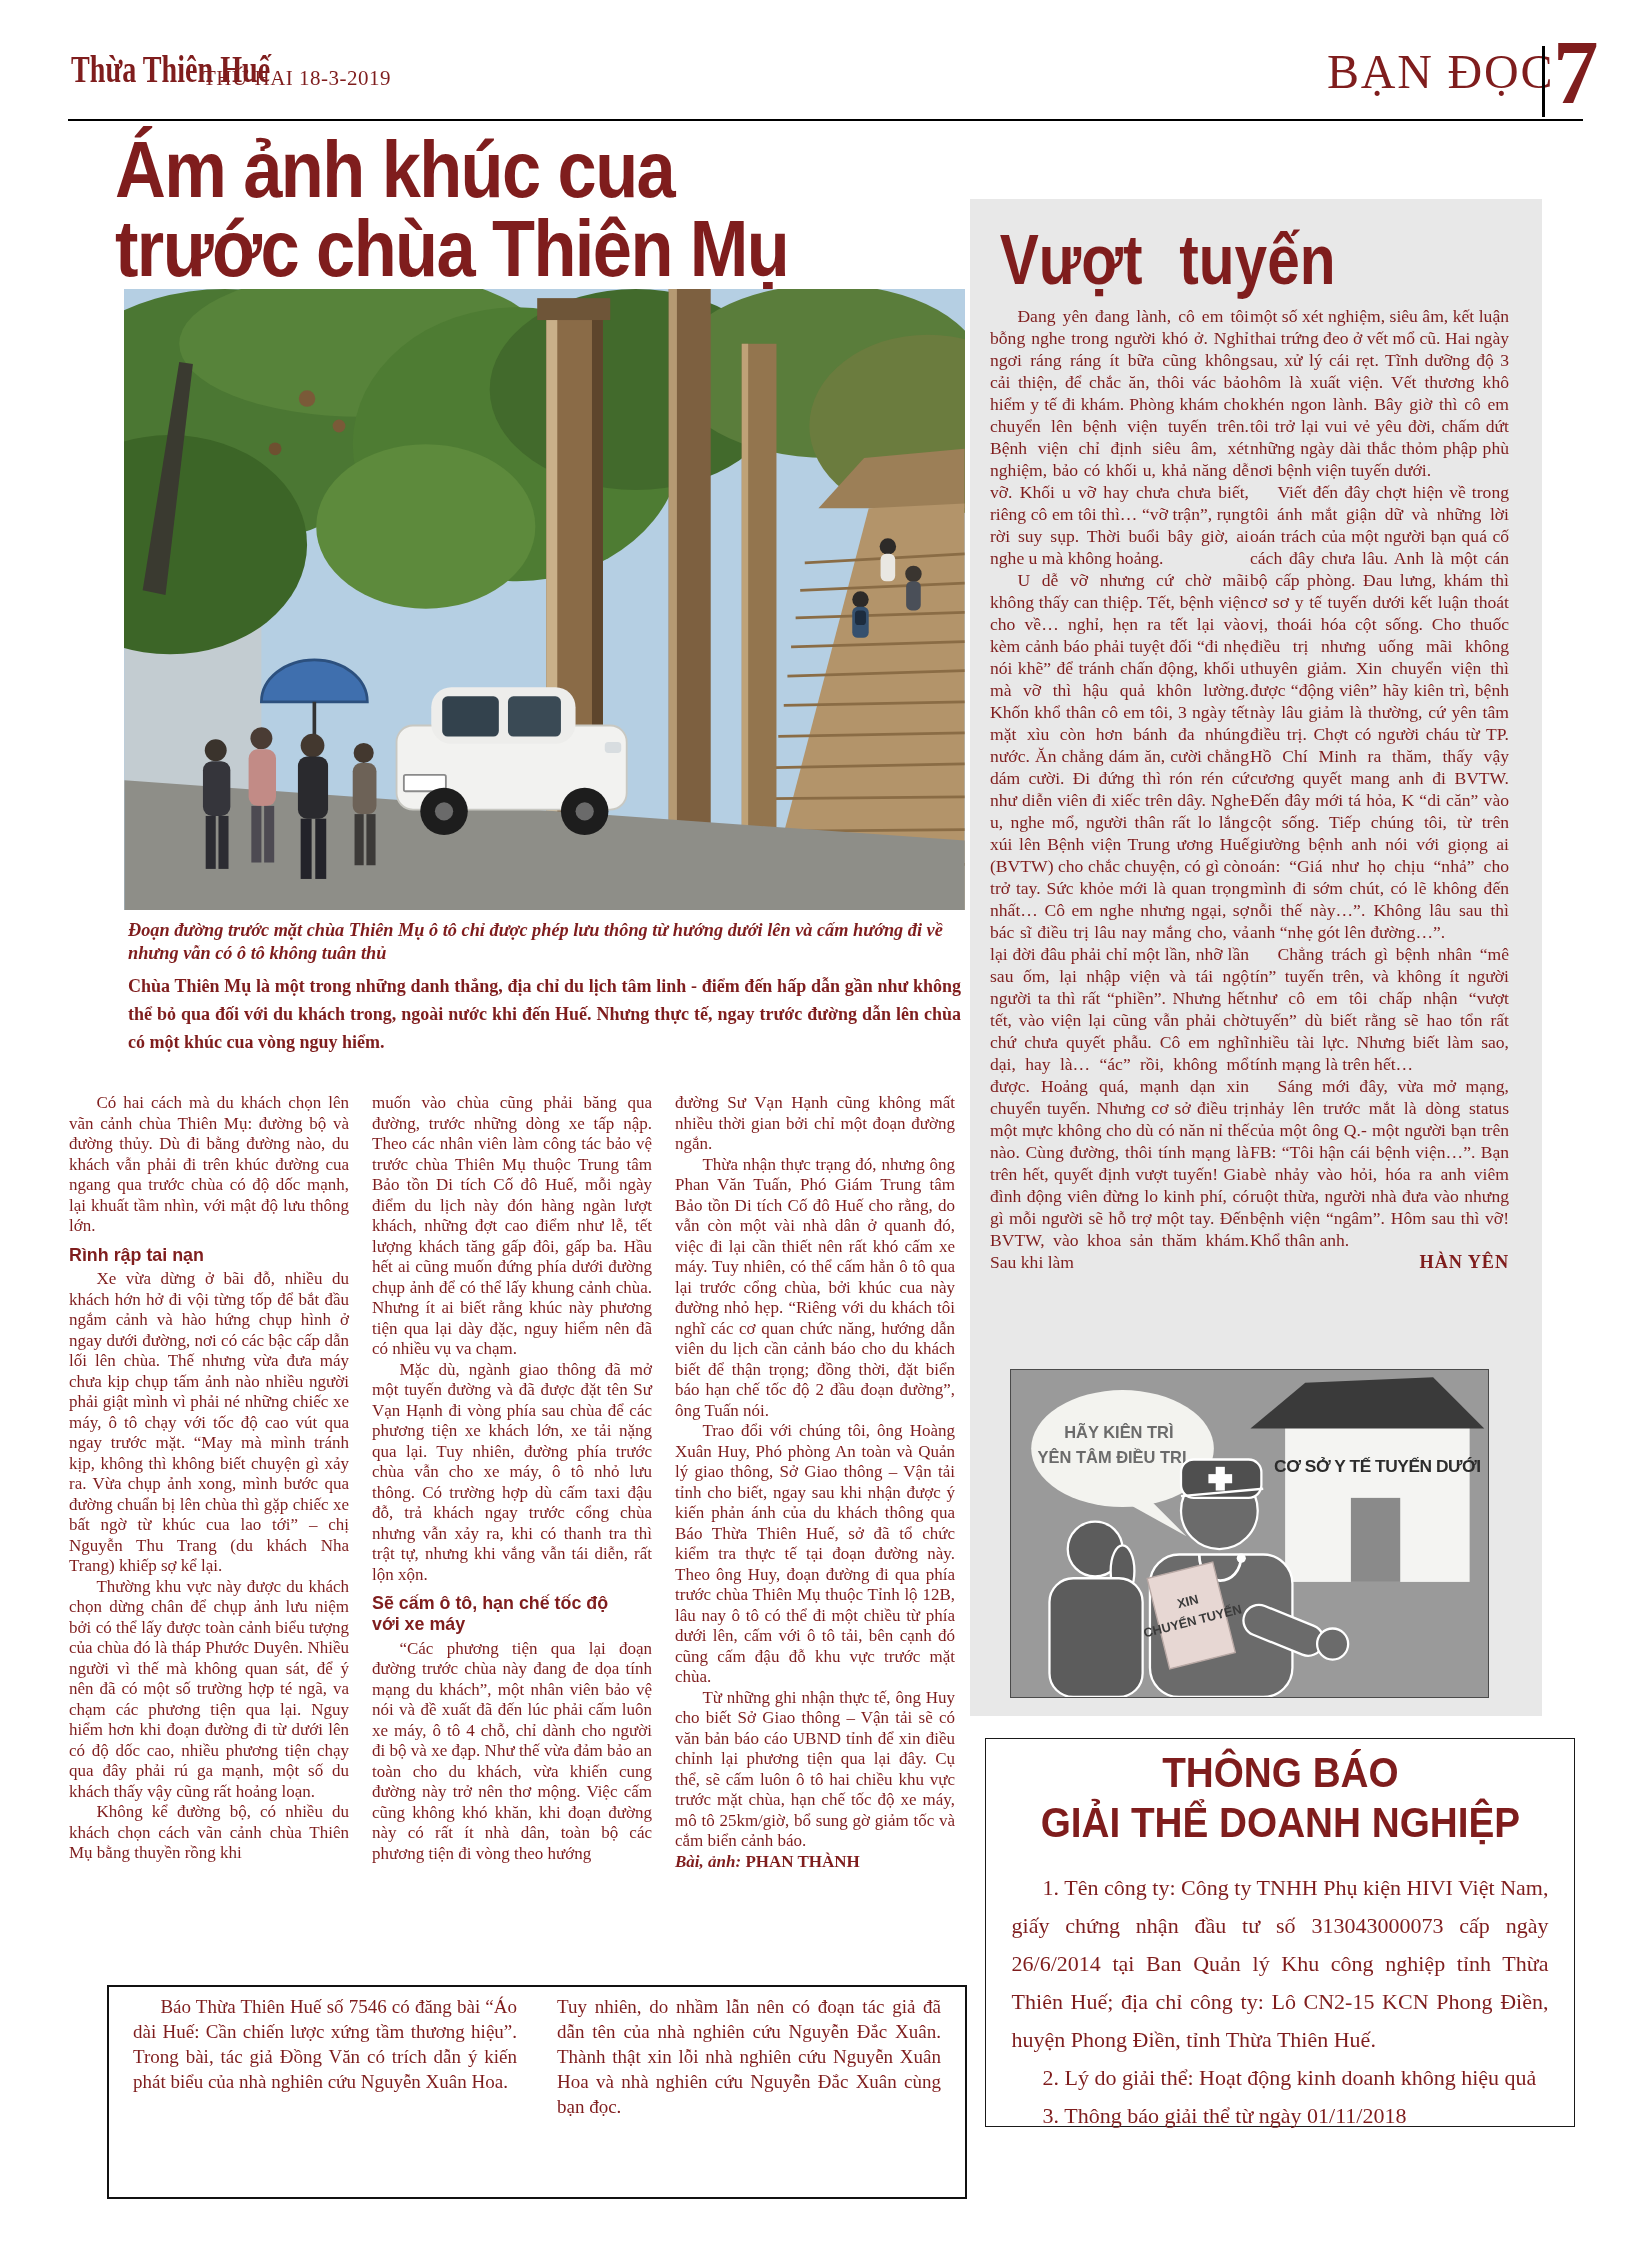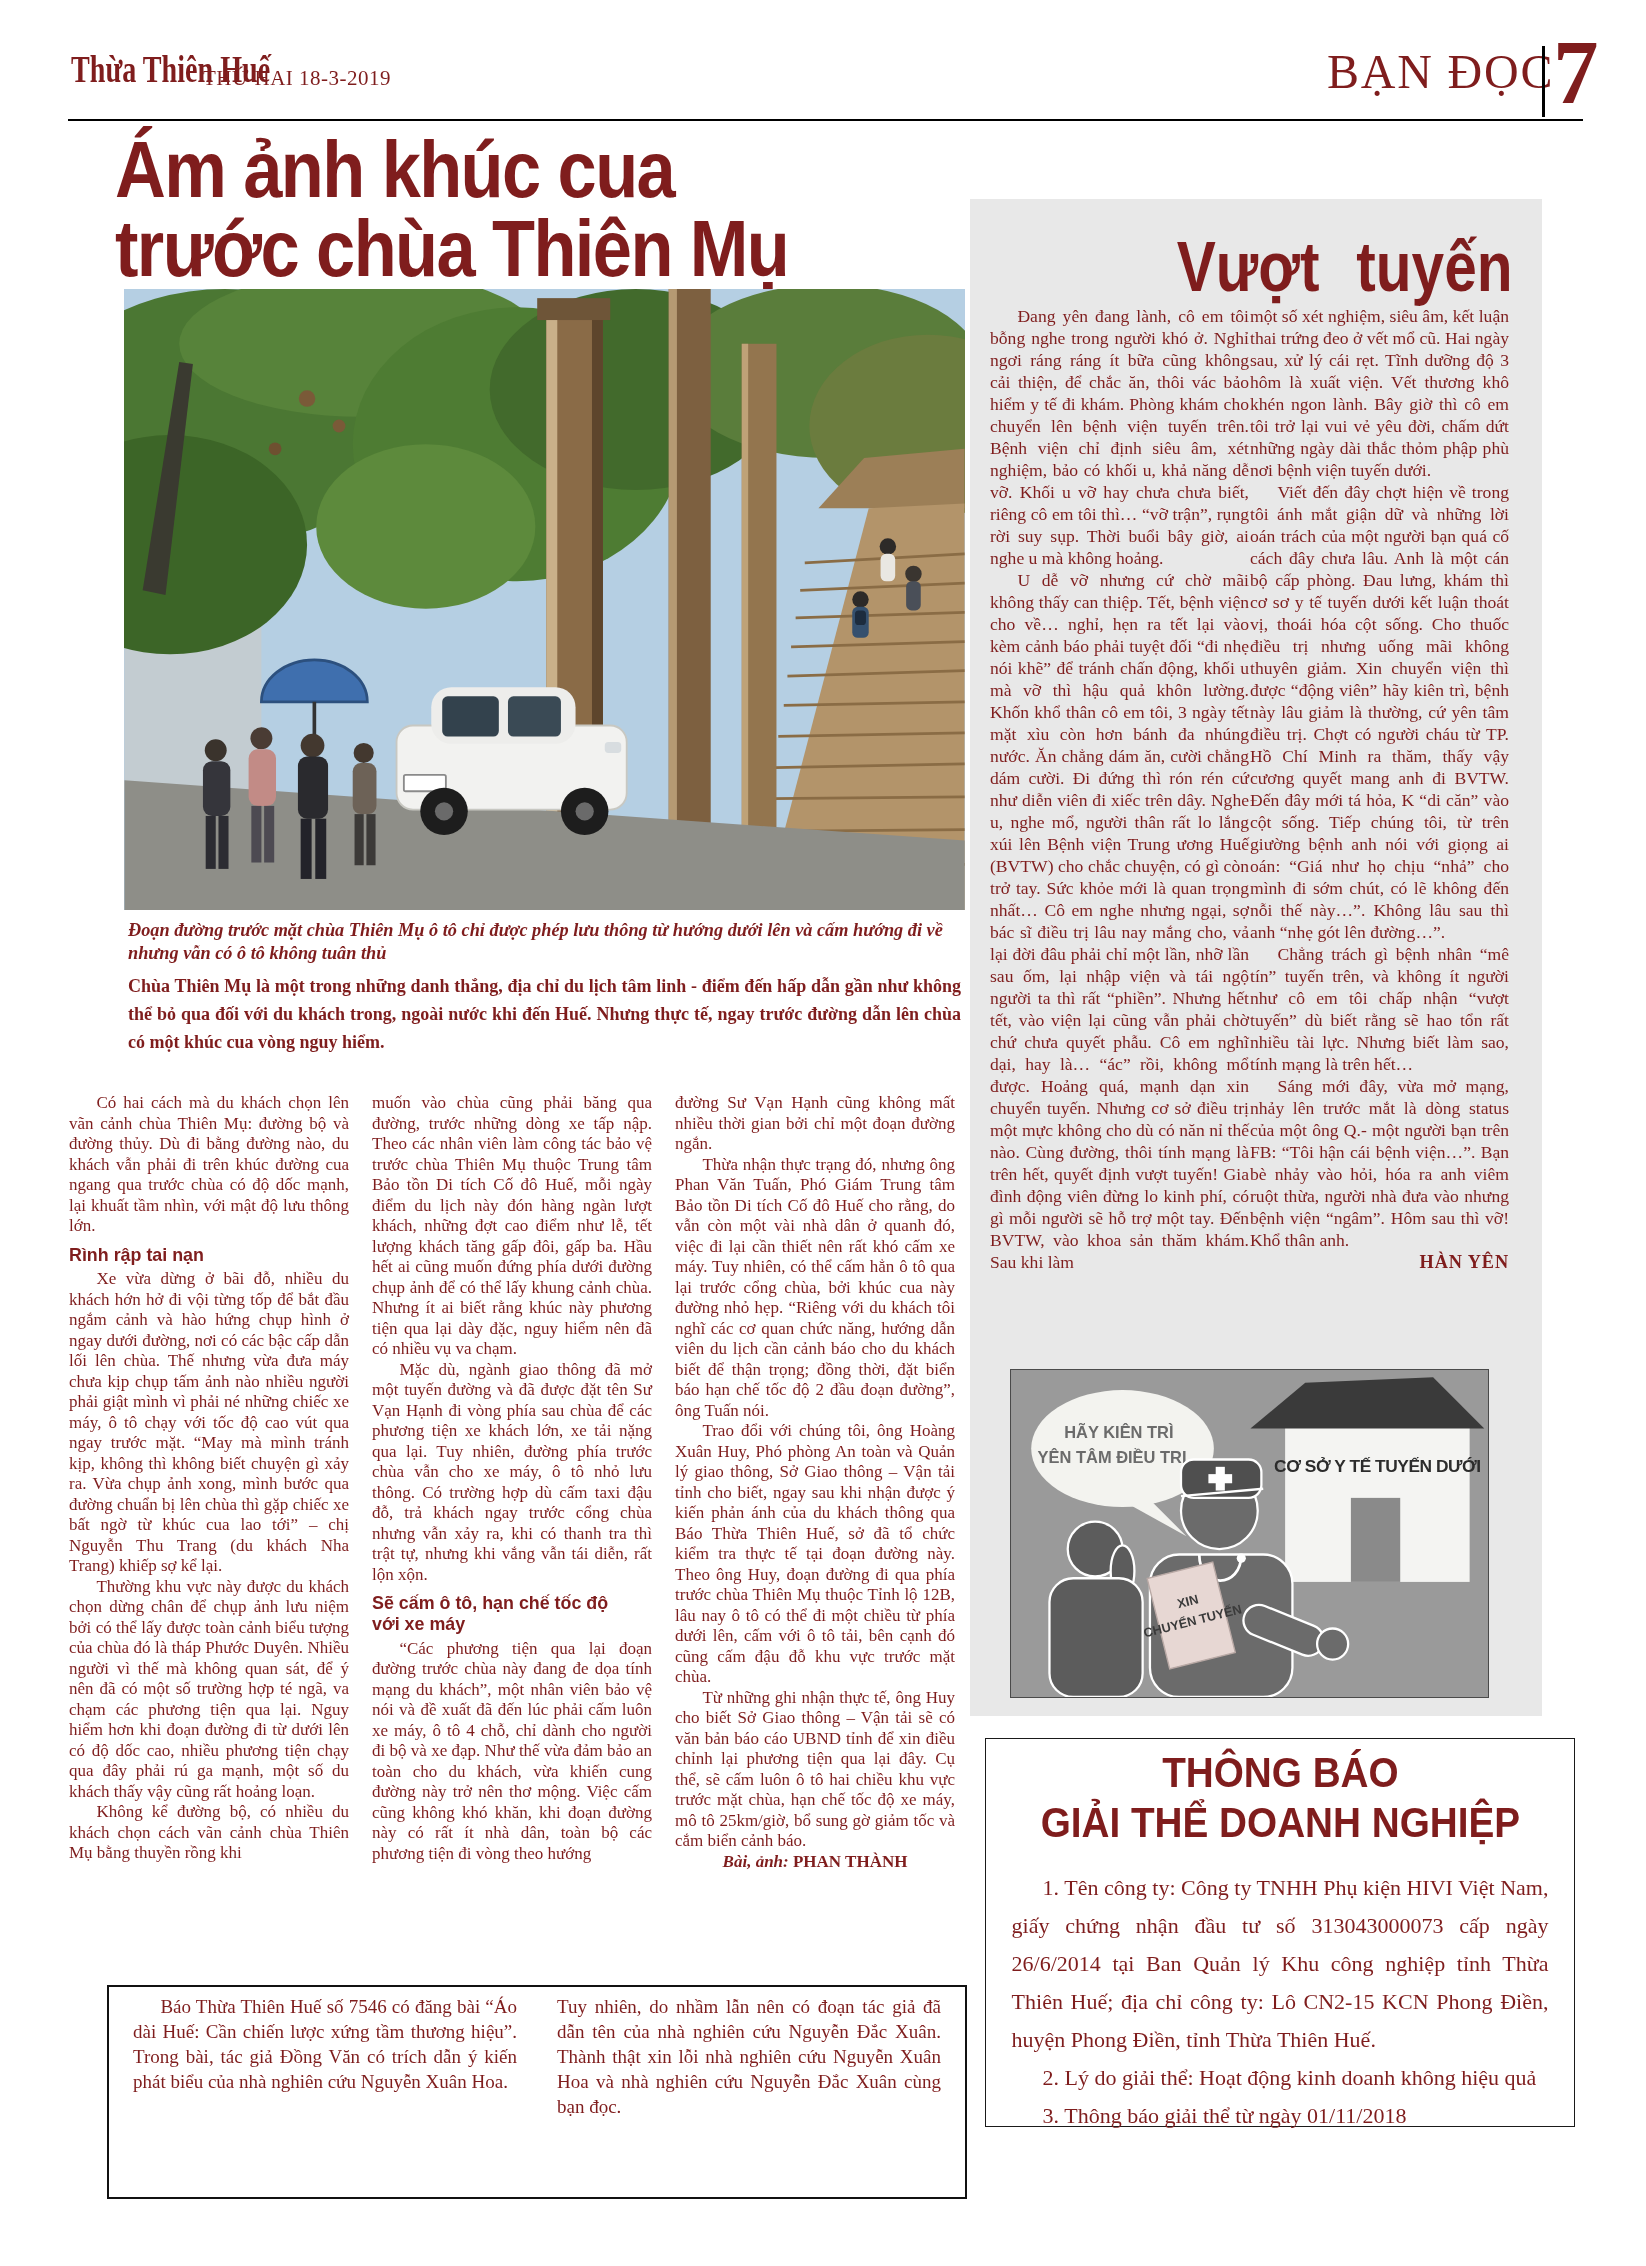--- a/index.html
+++ b/index.html
@@ -25,27 +25,27 @@
            font-size:18.3px;line-height:23px;}
   .lead{position:absolute;left:128px;top:972px;width:833px;font-weight:bold;
         font-size:18px;line-height:28px;text-align:justify;}
 
   .cols{position:absolute;left:69px;top:1093px;width:895px;height:883px;display:flex;gap:23px;overflow:hidden;}
   .col{width:280px;flex:0 0 280px;font-size:17px;line-height:20.5px;text-align:justify;}
   .col p{margin:0;}
   .col p.ind{text-indent:27.4px;}
   .subhead{font-family:"Liberation Sans",sans-serif;font-weight:bold;font-size:19px;line-height:21px;
            margin:7.3px 0 4.6px;text-align:left;transform:scaleX(.94);transform-origin:left center;}
-  .byline{text-align:center;margin-top:2.7px;font-family:Liberation Serif, serif;}
+  .byline{text-align:left;margin-top:2.7px;font-family:Liberation Serif, serif;}
   .byline .b-label{font-style:italic;font-weight:bold;}
   .byline .b-name{font-weight:bold;}
 
   
   .opinion{position:absolute;left:970px;top:199px;width:572px;height:1517px;background:#e8e8e8;}
-  .op-title-wrap{position:absolute;left:0;top:31px;width:100%;text-align:right;}
+  .op-title-wrap{position:absolute;left:0;top:24px;width:100%;text-align:left;}
   .op-title{display:inline-block;font-family:"Liberation Sans",sans-serif;font-weight:bold;
             font-size:69px;line-height:73px;letter-spacing:0px;word-spacing:24px;
             transform:scale(.85,1.02);transform-origin:center top;white-space:nowrap;}
   .op-cols{position:absolute;left:20px;top:106px;width:534px;height:1053px;display:flex;gap:1px;overflow:hidden;}
   .op-col{width:259px;flex:0 0 259px;font-size:17.6px;line-height:22px;text-align:justify;}
   .op-col p{margin:0;}
   .op-col p.ind{text-indent:27.4px;}
   .op-author{text-align:right;font-weight:bold;font-size:18.3px;letter-spacing:0.9px;}
 
   .cartoon{position:absolute;left:40px;top:1170px;width:477px;height:327px;border:1.8px solid #4a4a4a;background:#9a9a9a;}

